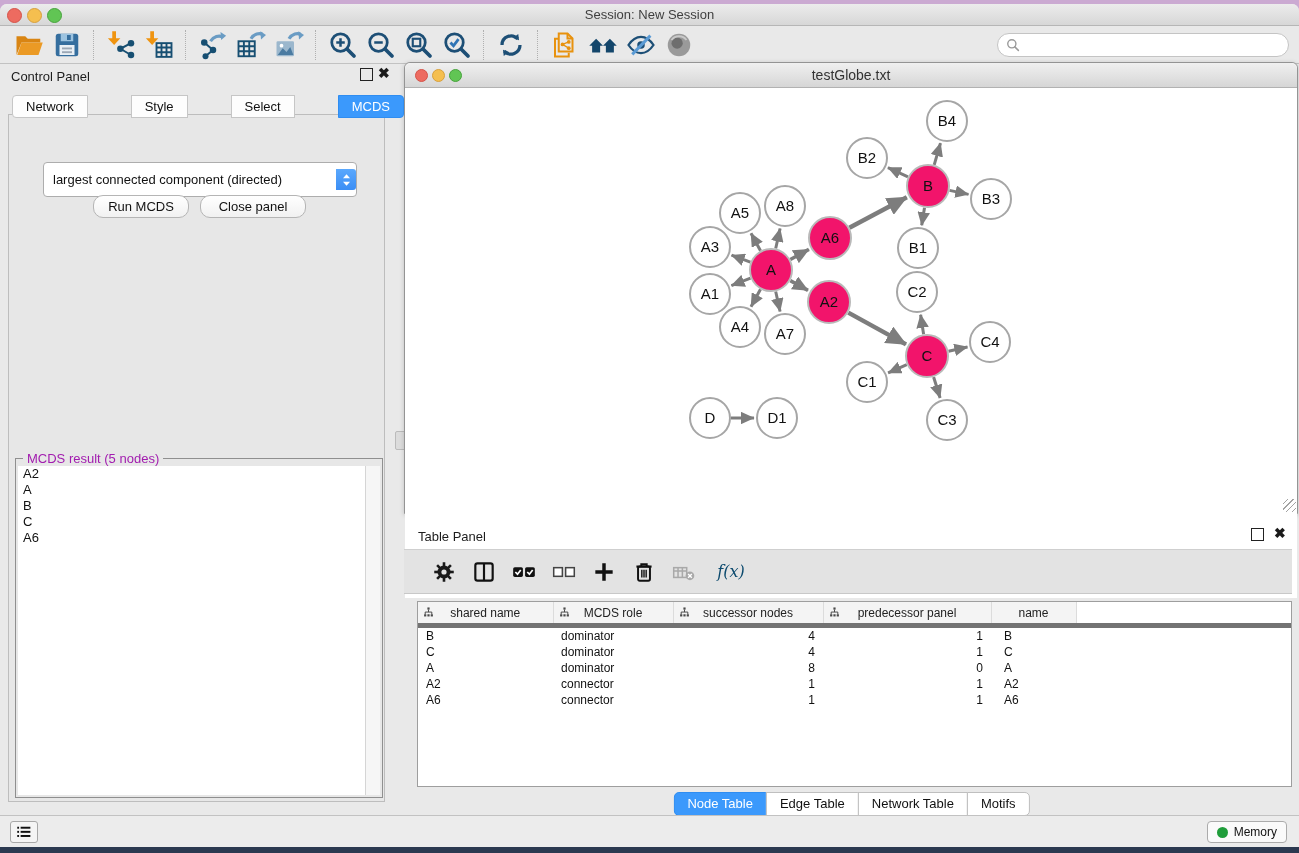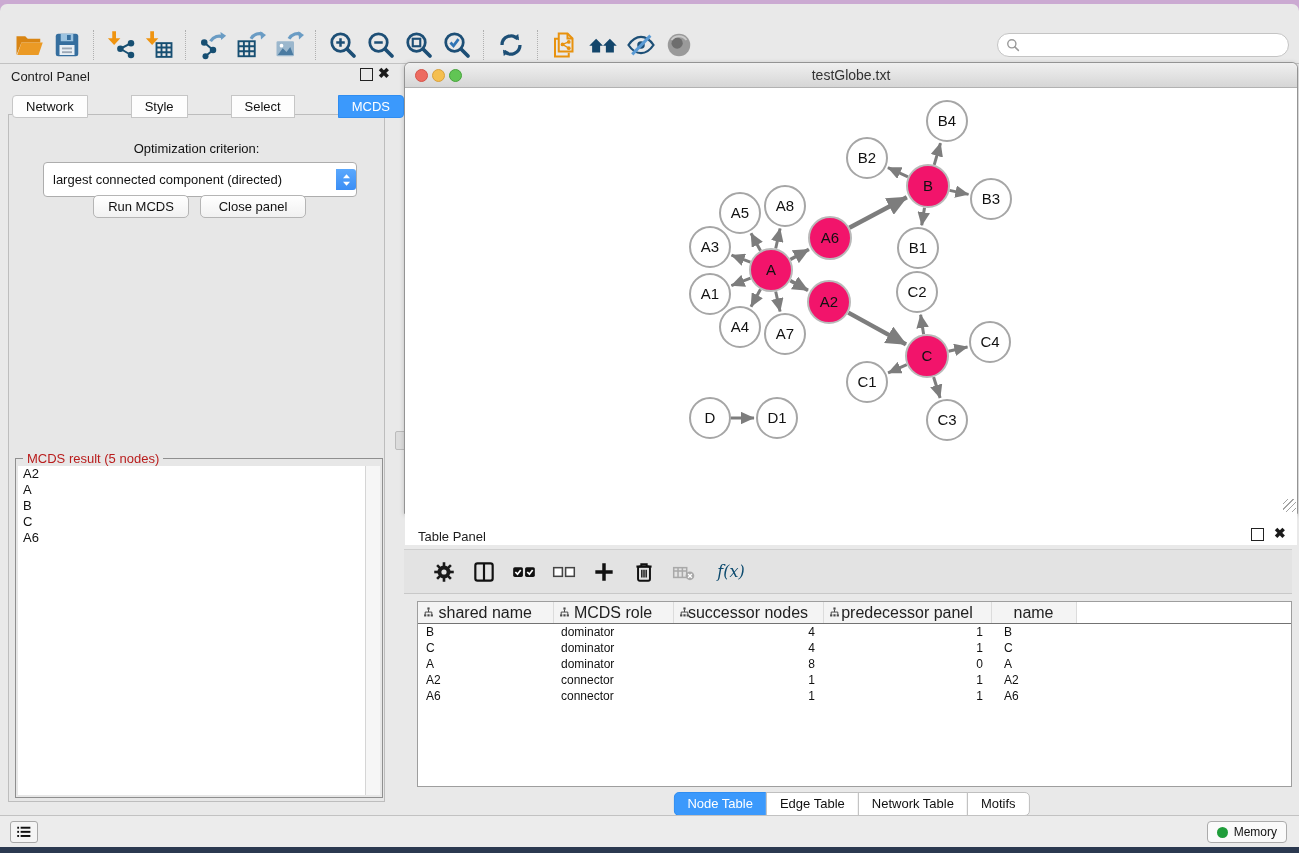--- a/index.html
+++ b/index.html
@@ -38,52 +38,52 @@
   .cp-tab:last-child{border-radius:0 4px 4px 0;}
   .cp-tab.active{background:#3b99fc;border-color:#2f8df1;color:#fff;}
   .cp-body{position:absolute;left:8px;top:110px;width:377px;height:688px;background:#e7e7e7;
     border:1px solid #bdbdbd;box-sizing:border-box;}
   .opt-label{position:absolute;left:0;width:100%;top:26px;text-align:center;font-size:13px;color:#111;}
   .dropdown{position:absolute;left:34px;top:47px;width:314px;height:35px;background:#fff;border:1px solid #adadad;
     border-radius:4px;display:flex;align-items:center;box-sizing:border-box;}
   .dropdown .val{flex:1;font-size:13px;padding-left:9px;color:#111;white-space:nowrap;}
   .dropdown .stepper{width:20px;height:21px;background:linear-gradient(#5aa8fd,#3b8ef5);border-radius:0 3px 3px 0;
     display:flex;align-items:center;justify-content:center;}
-  .btn{position:absolute;background:linear-gradient(#ffffff,#f1f1f1);border:1px solid #b5b5b5;border-radius:5px;
+  .btn{position:absolute;background:linear-gradient(#ffffff,#f1f1f1);border:1px solid #b5b5b5;border-radius:10px;
     font-size:13px;font-family:"Liberation Sans",sans-serif;height:23px;color:#111;}
   .result-group{position:absolute;left:6px;top:343px;width:366px;height:338px;border:1px solid #8f8f8f;}
-  .result-legend{position:absolute;left:7px;top:-8px;background:#e7e7e7;padding:0 4px;font-size:13px;color:#b91c1c;}
+  .result-legend{position:absolute;left:7px;top:-8px;background:#e7e7e7;padding:0 4px;font-size:13px;color:#a21caf;}
   .result-list{position:absolute;left:2px;top:7px;right:16px;bottom:2px;background:#fff;overflow:hidden;}
   .result-scroll{position:absolute;top:7px;right:2px;bottom:2px;width:14px;background:#f6f6f6;border-left:1px solid #d5d5d5;}
   .list-item{font-size:13px;line-height:16px;padding-left:5px;color:#111;}
   
   .split-handle-v{position:absolute;left:395px;top:427px;width:9px;height:17px;background:#dcdcdc;border:1px solid #bbb;border-radius:2px;}
   .split-handle-h{position:absolute;left:842px;top:510px;width:14px;height:8px;background:#dcdcdc;border:1px solid #bbb;border-radius:2px;}
   
   .net-window{position:absolute;left:404px;top:58px;width:894px;height:452px;background:#fff;
     border:1px solid #949494;border-radius:6px 6px 0 0;box-sizing:border-box;box-shadow:0 1px 5px rgba(0,0,0,.18);}
   .net-titlebar{position:absolute;left:0;top:0;width:100%;height:24px;background:linear-gradient(#f0f0f0,#d6d6d6);
     border-bottom:1px solid #b2b2b2;border-radius:6px 6px 0 0;}
   .net-titlebar .title{position:absolute;left:0;right:0;line-height:24px;text-align:center;font-size:14px;color:#333;}
   .net-titlebar .light{width:11px;height:11px;top:6px;}
-  .net-canvas{position:absolute;left:0;top:25px;width:892px;height:457px;background:#fff;}
+  .net-canvas{position:absolute;left:0;top:25px;width:892px;height:510px;background:#fff;}
   .resize-grip{position:absolute;right:1px;bottom:1px;width:13px;height:13px;
     background:repeating-linear-gradient(135deg,transparent 0 3px,#a3a3a3 3px 4px);}
   
   .table-panel{position:absolute;left:404px;top:515px;width:895px;height:296px;}
   .tp-title{position:absolute;left:14px;top:10px;font-size:13px;color:#1d1d1d;}
   .tp-toolbar{position:absolute;left:0px;top:30px;width:888px;height:45px;background:#e3e3e3;
     border-top:1px solid #cfcfcf;border-bottom:1px solid #c8c8c8;display:flex;align-items:center;padding-left:20px;box-sizing:border-box;}
   .tp-btn{width:40px;height:36px;border:none;background:transparent;display:flex;align-items:center;justify-content:center;padding:0;}
   .fx{font-family:"DejaVu Serif",serif;font-style:italic;font-size:16px;color:#0c4a6e;}
   .node-table-wrap{position:absolute;left:13px;top:82px;width:875px;height:186px;background:#fff;
     border:1px solid #9e9e9e;overflow:hidden;box-sizing:border-box;}
   table.node-table{border-collapse:collapse;table-layout:fixed;width:100%;}
-  .node-table th{height:21px;background:#f4f4f4;border-right:1px solid #dcdcdc;border-bottom:1px solid #737373;
-    font-size:16px;font-weight:normal;color:#222;position:relative;text-align:center;padding:0;}
+  .node-table th{height:21px;background:#f4f4f4;border-right:1px solid #dcdcdc;border-bottom:5px solid #737373;
+    font-size:12px;font-weight:normal;color:#222;position:relative;text-align:center;padding:0;}
   .node-table th.filler{background:#fff;border-right:none;}
   .node-table th .hicon{position:absolute;left:5px;top:5px;}
   .node-table td{height:16px;font-size:12px;color:#111;padding:0 8px;white-space:nowrap;overflow:hidden;}
   .node-table td.r{text-align:right;}
   .node-table td.l{text-align:left;}
   .node-table td.name{padding-left:13px;}
   .seg-tabs{position:absolute;left:50%;transform:translateX(-50%);top:273px;display:flex;border-radius:9px;}
   .seg-tab{height:20px;line-height:20px;padding:1px 13px;font-size:13px;background:#fff;color:#111;
     border:1px solid #bfbfbf;margin-left:-1px;}
   .seg-tab:first-child{border-radius:5px 0 0 5px;margin-left:0;}
@@ -95,20 +95,26 @@
     border-radius:3px;display:flex;align-items:center;justify-content:center;padding:0;}
   .memory-btn{position:absolute;right:12px;top:5px;height:22px;background:#fafafa;border:1px solid #ababab;
     border-radius:4px;display:flex;align-items:center;padding:0 9px;font-size:12px;color:#111;gap:6px;}
   .memory-dot{width:11px;height:11px;border-radius:50%;background:#1f9d3a;}
 </style>
 </head>
 <body>
 
 <div id="app">
 
+  <div class="titlebar">
+    <span class="light red" style="left:7px"></span>
+    <span class="light yellow" style="left:27px"></span>
+    <span class="light green" style="left:47px"></span>
+    <div class="title">Session: New Session</div>
+  </div>
 
   <div class="toolbar">
     <button class="tbtn">
       <svg width="30" height="30" viewBox="0 0 24 24">
           <path d="M2 5h7l2 2h10v3H6l-4 10z" fill="#d98513"></path>
           <path d="M6 10h17l-3.4 10H2.6z" fill="#eb9a25"></path>
         </svg>
     </button>
     <button class="tbtn">
       <svg width="30" height="30" viewBox="0 0 24 24">
@@ -263,21 +269,20 @@
   <span class="abs panel-ctl close-btn" style="left:378px;">✖</span>
 
   <div class="cp-tabs" id="cp-tabs">
       <span class="cp-tab">Network</span>
       <span class="cp-tab">Style</span>
       <span class="cp-tab">Select</span>
       <span class="cp-tab active">MCDS</span>
     </div>
 
   <div class="cp-body">
-    <div class="opt-label">Optimization criterion:</div>
     <div class="dropdown">
       <span class="val">largest connected component (directed)</span>
       <span class="stepper">
         <svg width="9" height="14" viewBox="0 0 10 16">
             <path d="M5 1.5l4 4.5H1z" fill="#fff"></path>
             <path d="M5 14.5L1 10h8z" fill="#fff"></path>
           </svg>
       </span>
     </div>
     <button class="btn" style="left:84px;top:80px;width:96px;">Run MCDS</button>

